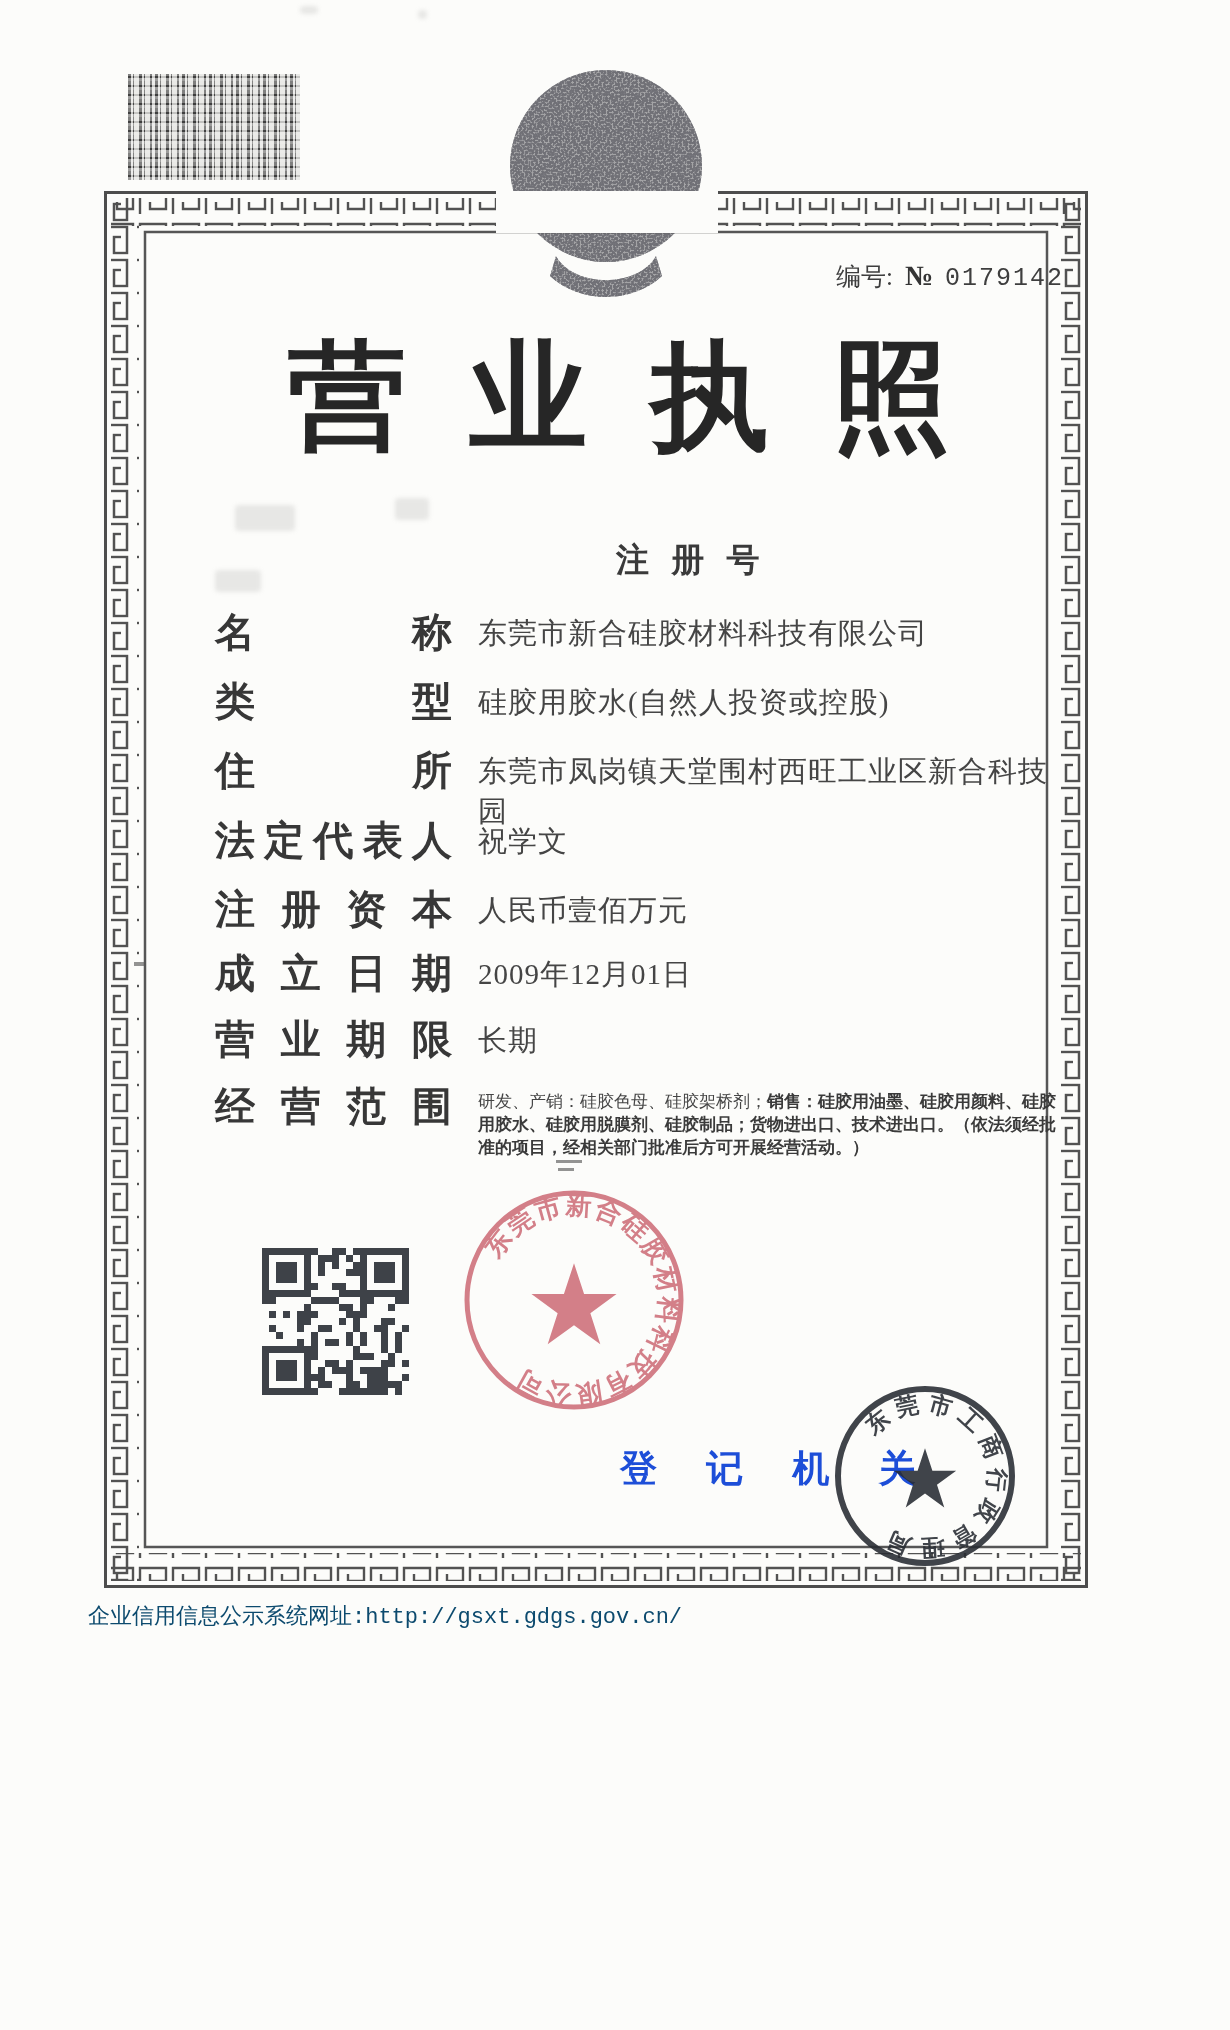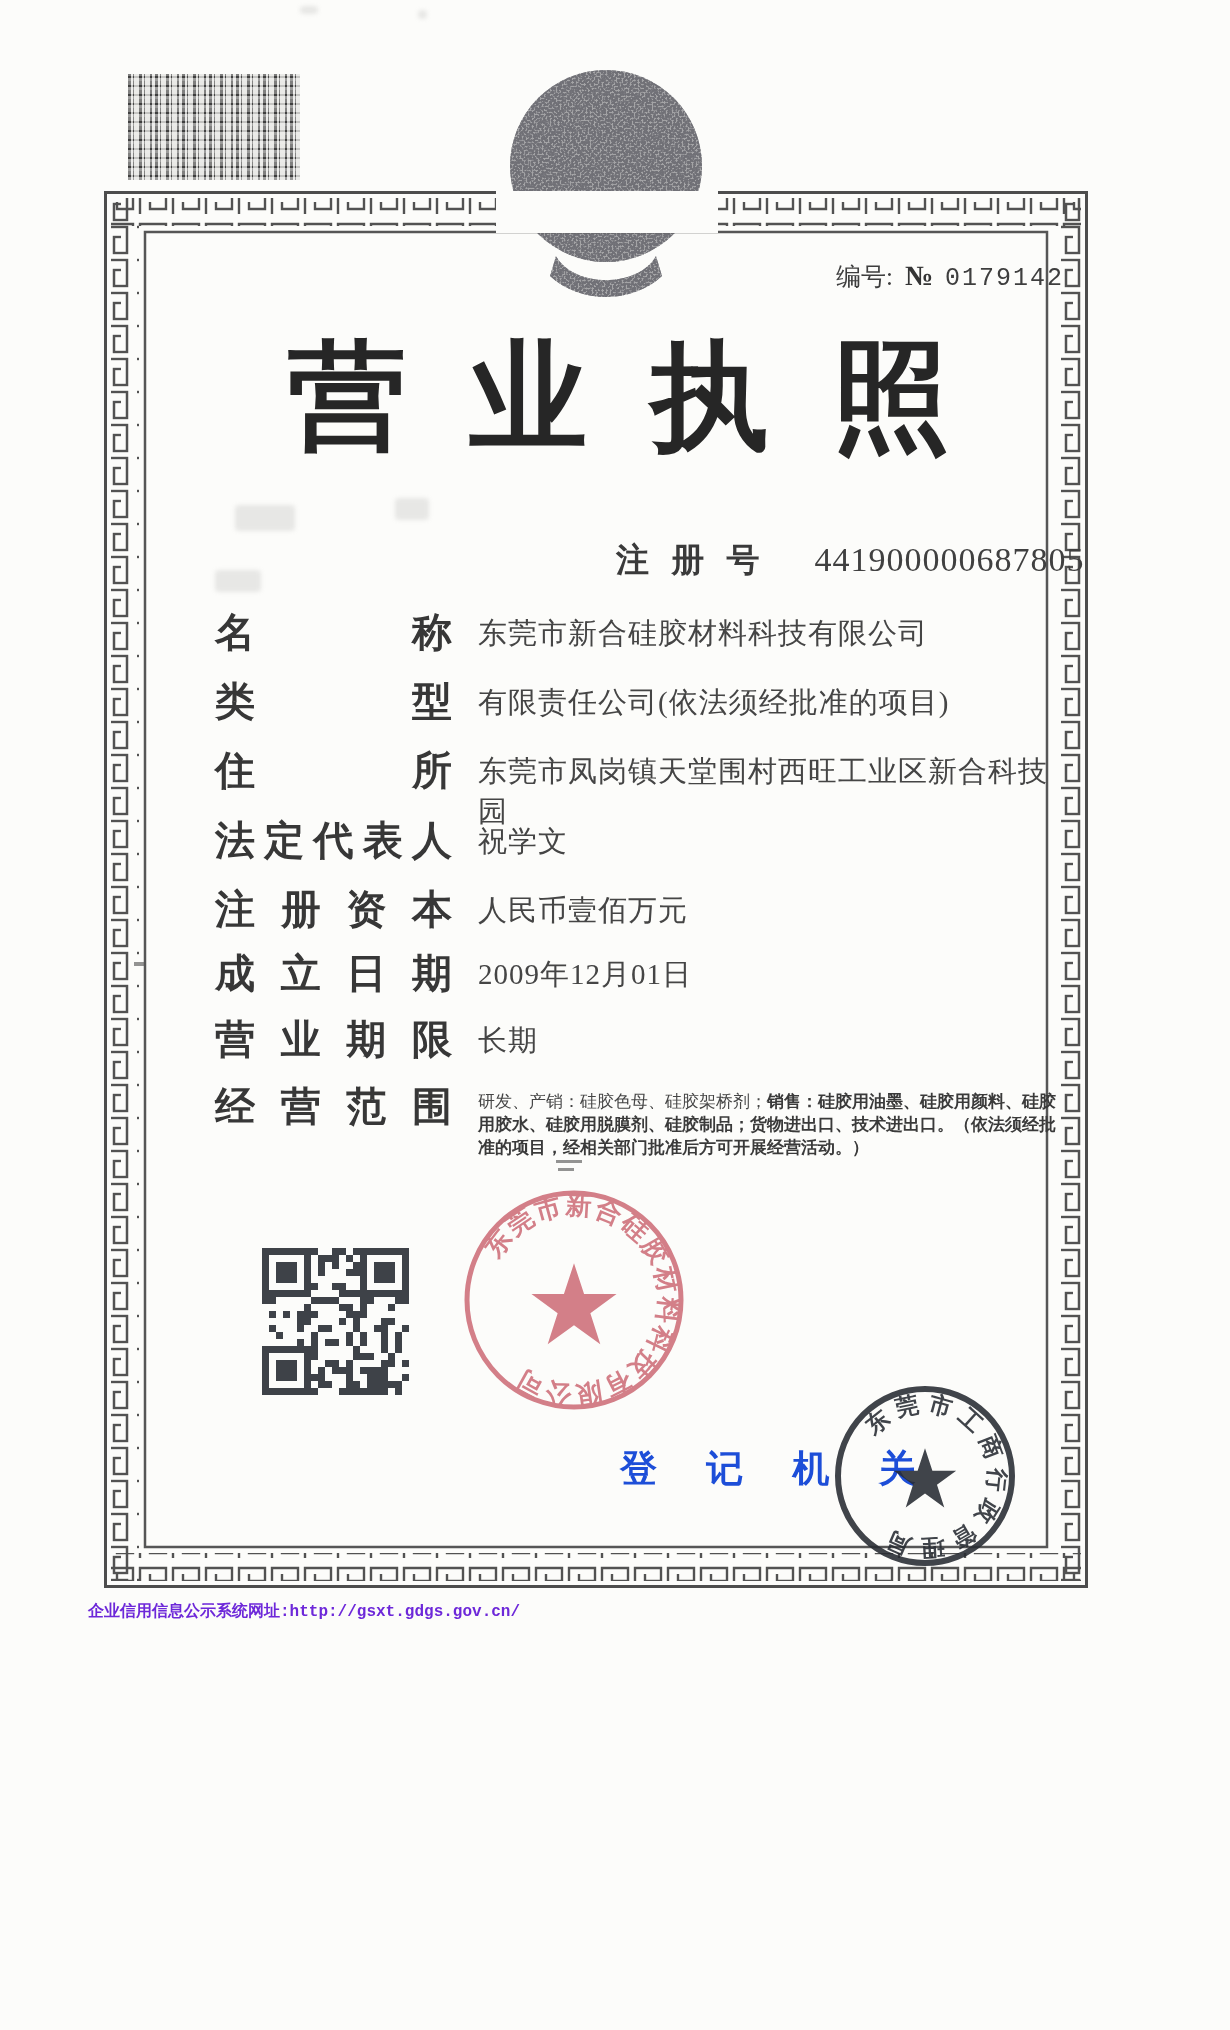--- a/index.html
+++ b/index.html
@@ -50,22 +50,22 @@
   .scope .p2{font-weight:700;color:#3a3a3a;}
 
   
   .registry-label{position:absolute;left:620px;top:1444px;font-size:37px;font-weight:600;
                   letter-spacing:20px;color:#1d4ed8;}
   .date-line{position:absolute;left:752px;top:1488px;font-size:31px;color:#3b3b3b;
              display:flex;align-items:baseline;}
   .date-line .dm{margin-left:58px;}
   .date-line .dd{margin-left:16px;}
 
-  .footer-left{position:absolute;left:88px;top:1601px;font-size:16px;color:#6d28d9;
-               font-family:"Liberation Mono",monospace;font-weight:bold;}
+  .footer-left{position:absolute;left:88px;top:1601px;font-size:22px;color:#0c4a6e;
+               font-family:"Liberation Mono",monospace;}
   .footer-right{position:absolute;right:152px;top:1598px;font-size:22px;font-weight:600;color:#3e3e3e;}
 
   
   .company-seal{position:absolute;left:456px;top:1182px;}
   .registry-stamp{position:absolute;left:827px;top:1378px;}
 
   
   .smudge{position:absolute;background:rgba(125,125,125,.16);filter:blur(2px);border-radius:4px;}
   .tick{position:absolute;background:#5a5a5a;opacity:.65;}
 </style>
@@ -120,36 +120,35 @@
 
   <div class="title" data-spread="">
       <span>营</span>
       <span>业</span>
       <span>执</span>
       <span>照</span>
     </div>
 
   <div class="regline">
     <span class="rl">注 册 号</span>
-    <span class="rv">441900000687805</span>
   </div>
 
   <div class="row" style="top:605px">
     <span class="lbl" data-spread="">
         <span>名</span>
         <span>称</span>
       </span>
     <span class="val">东莞市新合硅胶材料科技有限公司</span>
   </div>
   <div class="row" style="top:674px">
     <span class="lbl" data-spread="">
         <span>类</span>
         <span>型</span>
       </span>
-    <span class="val">有限责任公司(依法须经批准的项目)</span>
+    <span class="val">硅胶用胶水(自然人投资或控股)</span>
   </div>
   <div class="row" style="top:743px">
     <span class="lbl" data-spread="">
         <span>住</span>
         <span>所</span>
       </span>
     <span class="val">东莞市凤岗镇天堂围村西旺工业区新合科技园</span>
   </div>
   <div class="row" style="top:813px">
     <span class="lbl" data-spread="">

